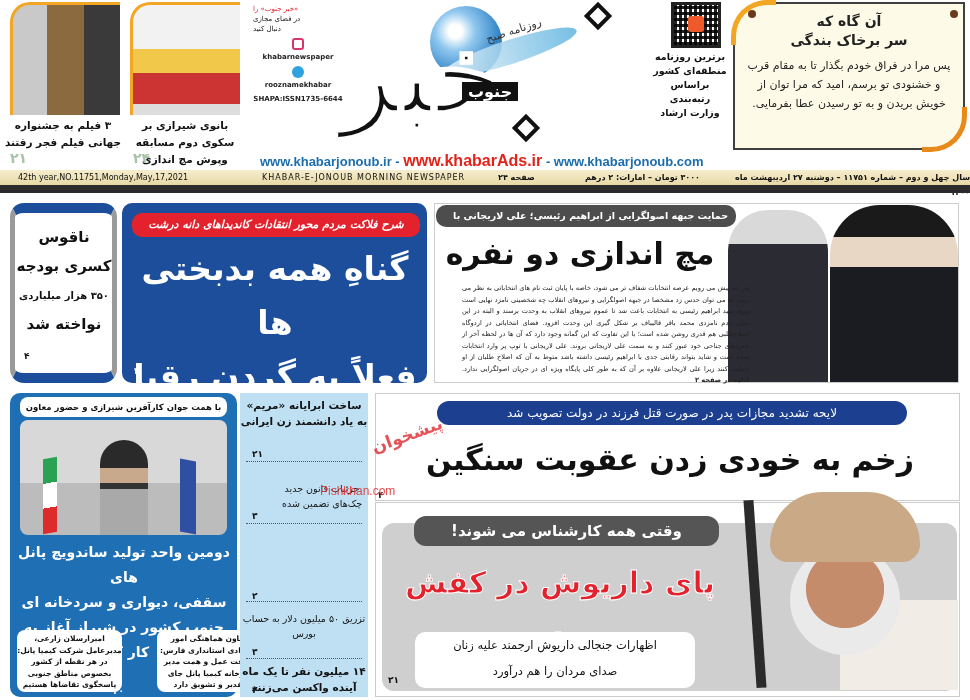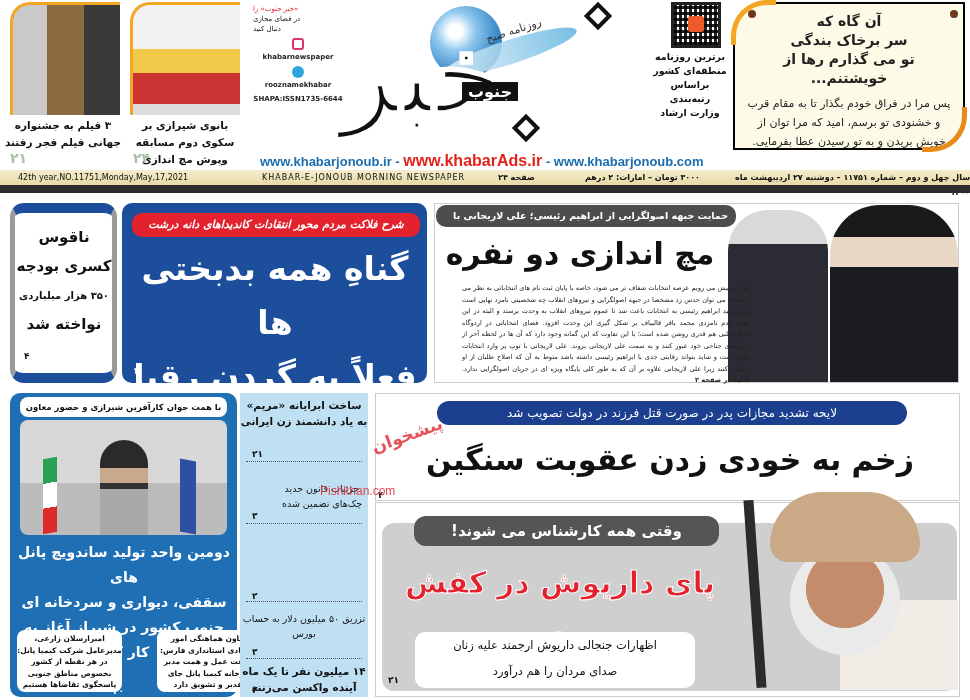--- a/index.html
+++ b/index.html
@@ -3,21 +3,21 @@
 <meta charset="utf-8">
 <style>
   * { box-sizing: border-box; margin: 0; padding: 0; }
   html, body { width: 970px; height: 700px; overflow: hidden; background: #ffffff; }
   body { position: relative; font-family: "DejaVu Sans", sans-serif; color: #111; }
   .abs { position: absolute; }
   .rtl { direction: rtl; text-align: center; }
 
   
   .poem-box { left: 733px; top: 2px; width: 232px; height: 148px; background: #fdfae8;
-    border: 2px solid #000000; border-radius: 34px 0 34px 0; padding: 8px 10px; }
+    border: 2px solid #404040; border-radius: 34px 0 34px 0; padding: 8px 10px; }
   .poem-box::before { content: ""; position: absolute; left: -4px; top: -4px; width: 40px; height: 40px;
     border-top: 5px solid #f2a623; border-left: 5px solid #f2a623; border-radius: 36px 0 0 0; }
   .poem-box::after { content: ""; position: absolute; right: -4px; bottom: -4px; width: 40px; height: 40px;
     border-bottom: 5px solid #e88a1a; border-right: 5px solid #e88a1a; border-radius: 0 0 36px 0; }
   .poem-title { font-weight: bold; font-size: 14px; line-height: 19px; color: #222; }
   .poem-body { font-size: 11px; line-height: 19px; margin-top: 6px; color: #222; }
   .ornament { width: 8px; height: 8px; background: #6b3a1e; border-radius: 50%; }
 
   .qr { left: 671px; top: 2px; width: 50px; height: 46px; background:
      repeating-linear-gradient(90deg, #222 0 3px, #fff 3px 5px),
@@ -105,21 +105,20 @@
   .page-num { font-size: 9px; font-weight: bold; color: #111; }
   .wm-fa { left: 370px; top: 425px; color: #e0363b; font-size: 17px; font-weight: bold; transform: rotate(-20deg); opacity: .85; }
   .wm-en { left: 320px; top: 484px; color: #e0363b; font-family: "Liberation Sans", sans-serif; font-size: 12px; opacity: .9; }
 </style>
 </head>
 <body>
 
 <div class="abs poem-box rtl">
   <div class="poem-title">آن گاه که</div>
   <div class="poem-title">سر برخاک بندگی</div>
-  <div class="poem-title">تو می گذارم رها از خویشتنم...</div>
   <div class="poem-body">پس مرا در فراق خودم بگذار تا به مقام قرب و خشنودی تو برسم، امید که مرا توان از خویش بریدن و به تو رسیدن عطا بفرمایی.</div>
 </div>
 <div class="abs ornament" style="left:748px;top:10px;"></div>
 <div class="abs ornament" style="left:950px;top:10px;"></div>
 
 <div class="abs qr"></div>
 <div class="abs qr-logo"></div>
 <div class="abs ranking rtl">
   <div>برترین روزنامه</div>
   <div>منطقه‌ای کشور</div>

